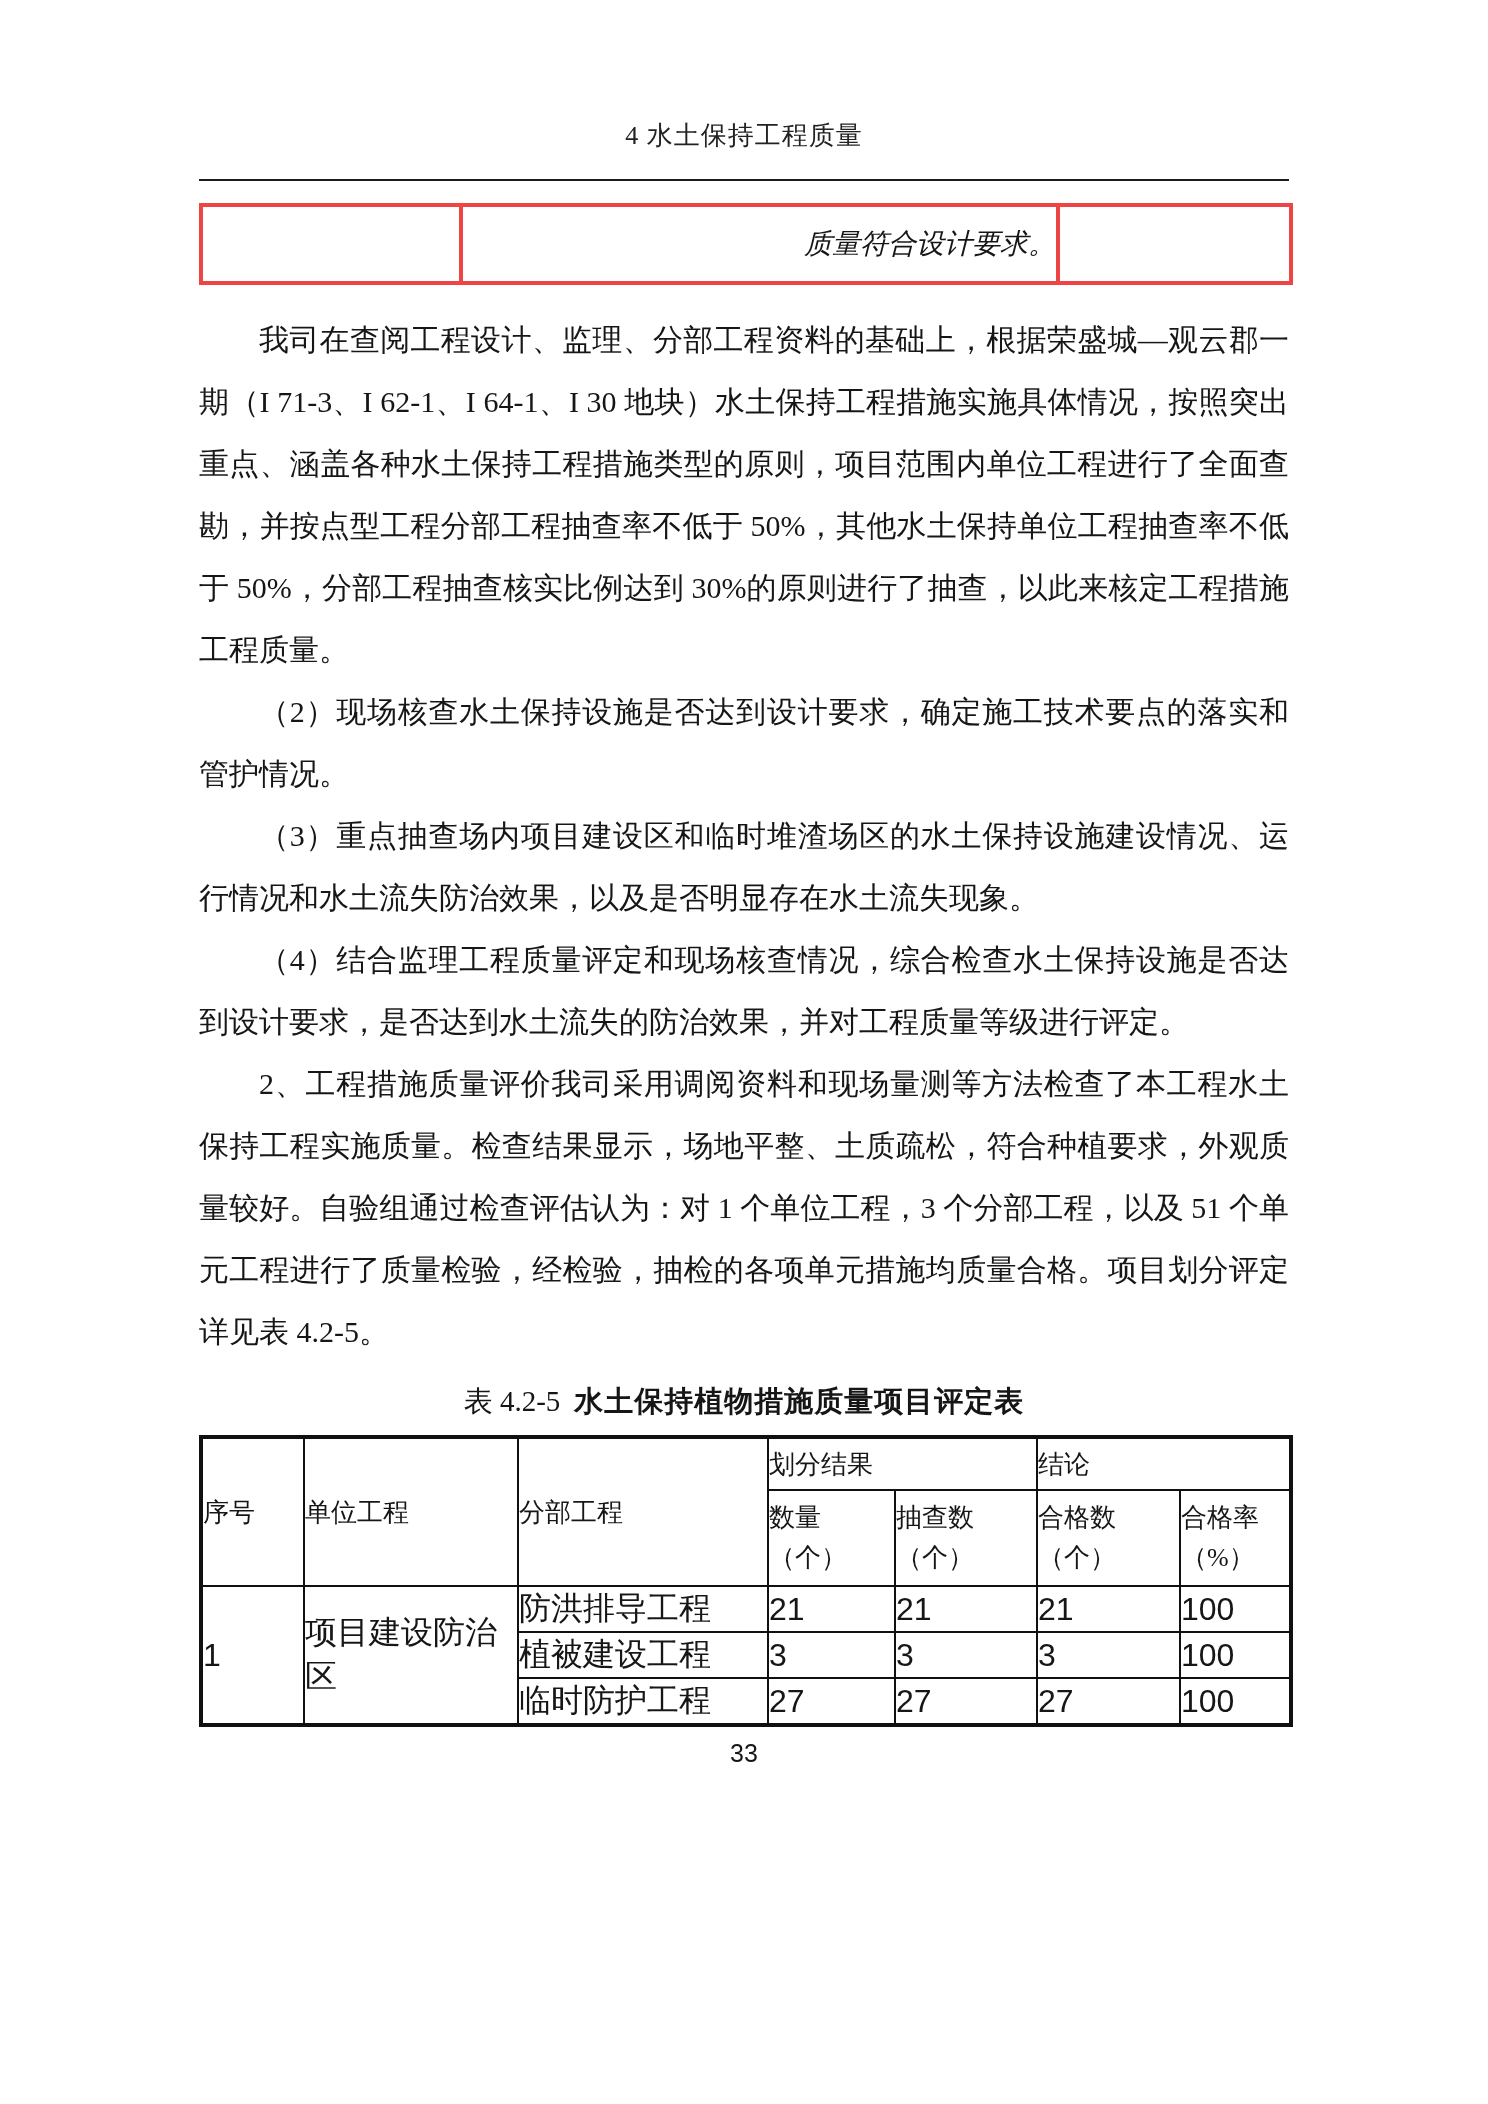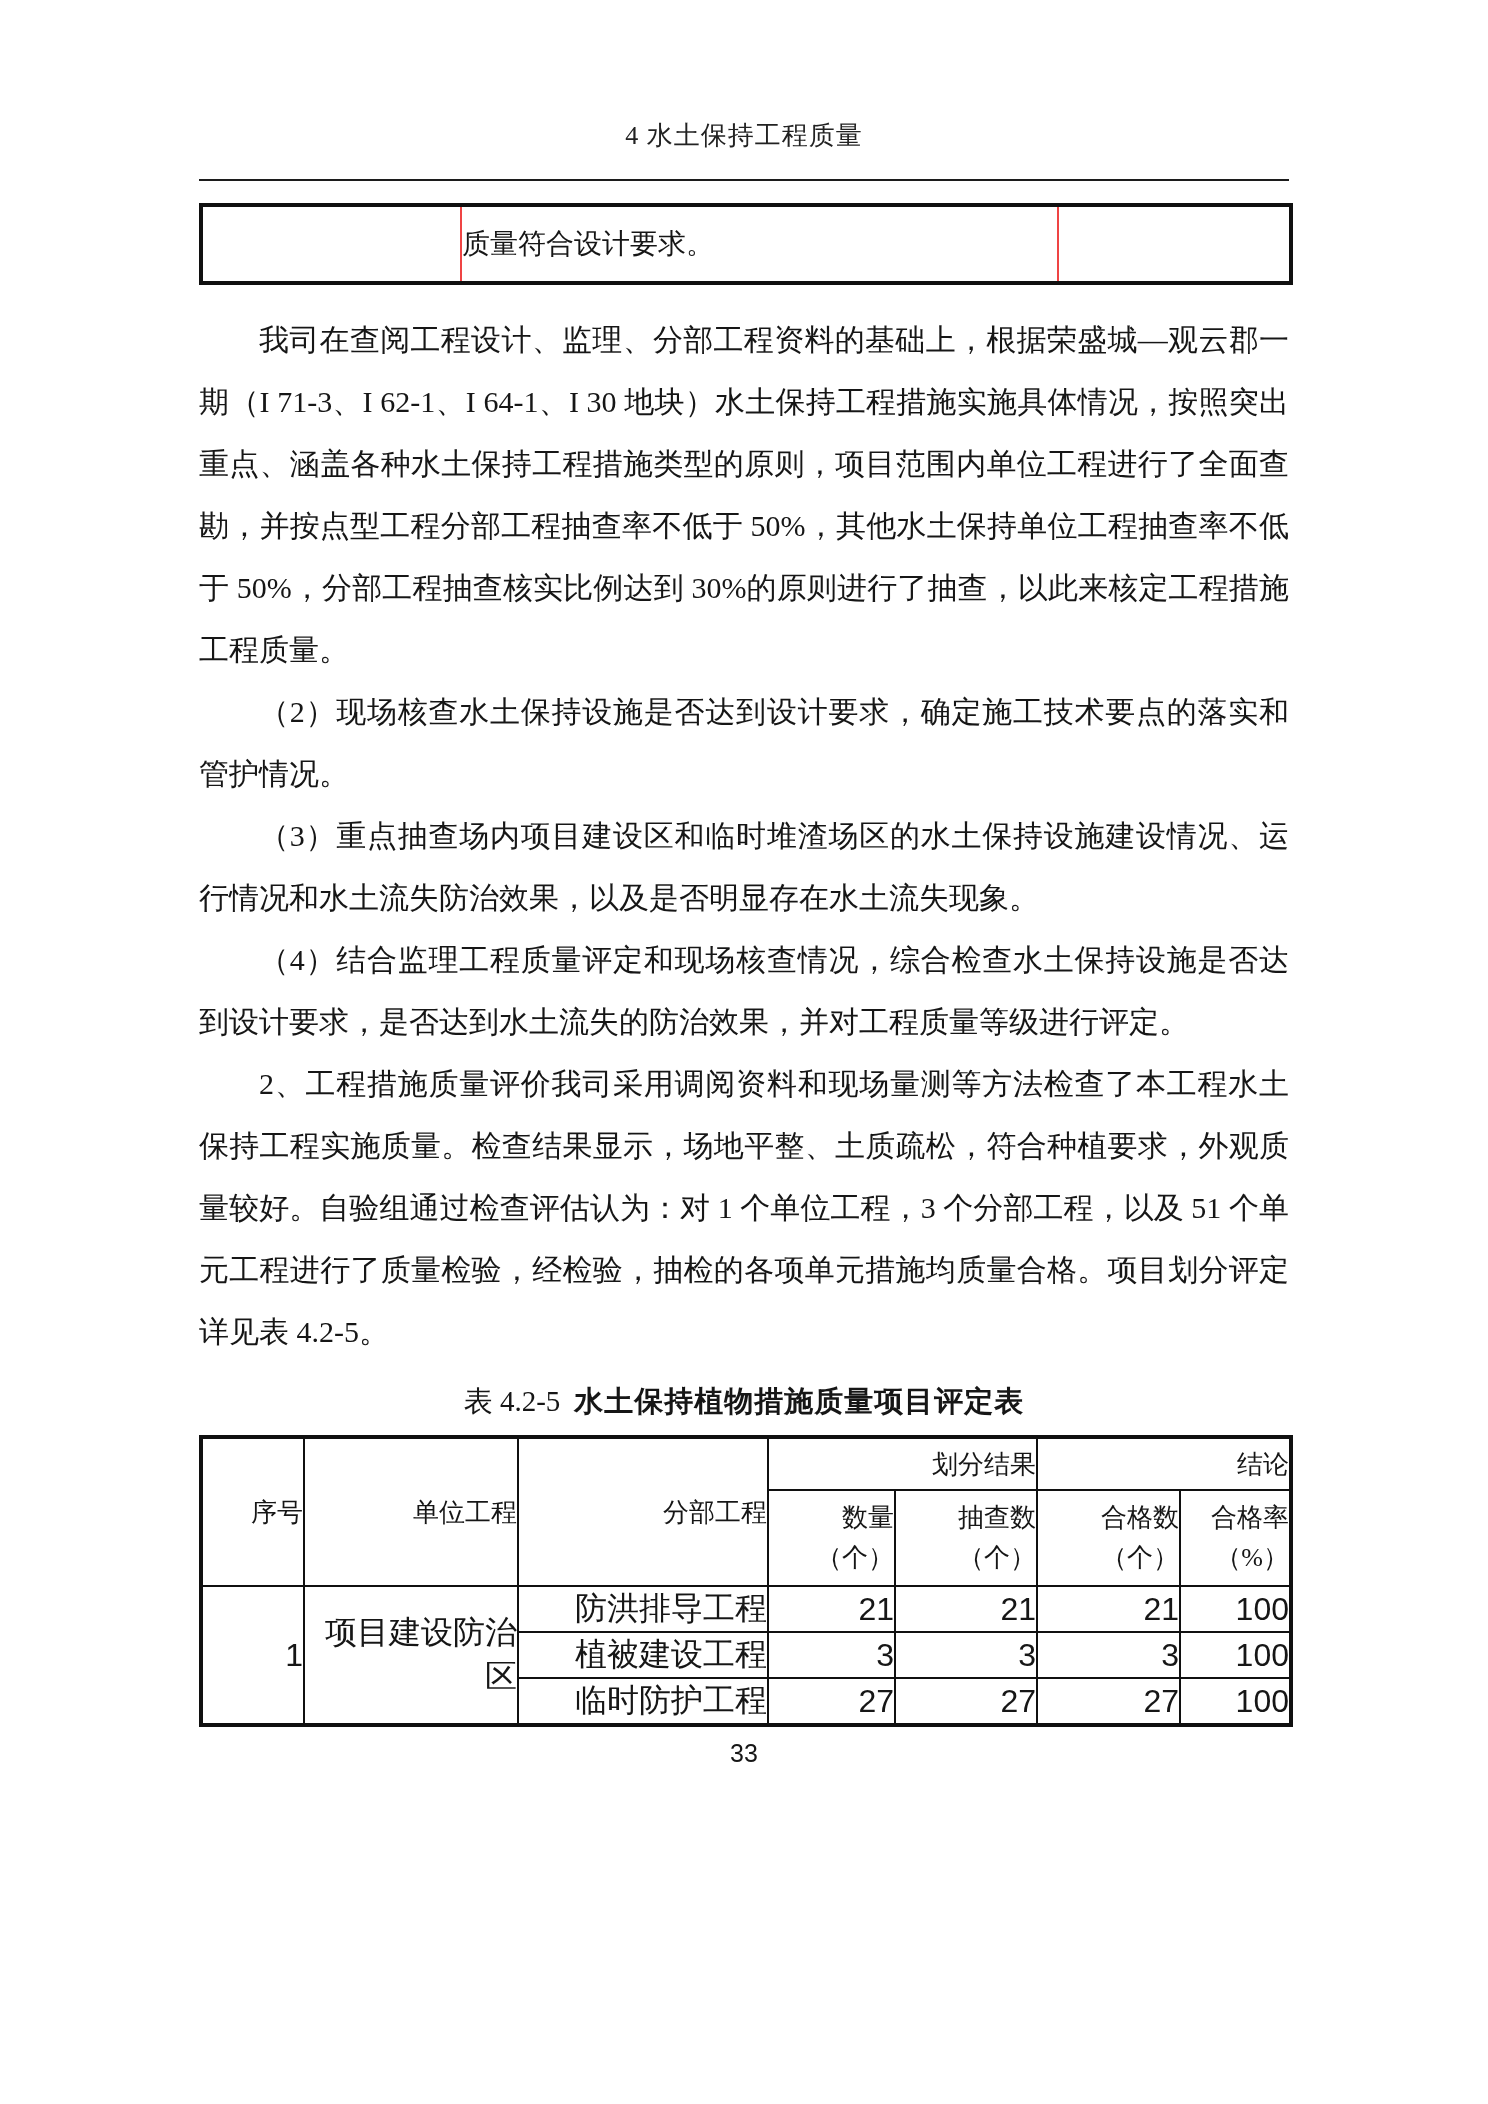--- a/index.html
+++ b/index.html
@@ -23,26 +23,27 @@
   .head-rule{
     border:none;
     border-top:2px solid #1c1c1c;
     margin:26px 0 0 0;
   }
 
   table{border-collapse:collapse;table-layout:fixed;width:1090px;}
 
   .cont-table{margin-top:22px;border:4px solid #101010;}
   .cont-table td{
-    border:2px solid #ef4444;
+    border:4px solid #ef4444;
     height:74px;
     font-size:28px;
-    text-align:left;
+    text-align:right;
     vertical-align:middle;
     padding:0;
+    font-style:italic;
   }
 
   .section-heading{
     margin:42px 0 0 0;
     font-family:"Liberation Sans","DejaVu Sans",sans-serif;
     font-weight:bold;
     font-size:31px;
     letter-spacing:1px;
   }
 
@@ -66,21 +67,21 @@
   .table-caption .cap-title{
     font-family:"Liberation Sans","DejaVu Sans",sans-serif;
     font-weight:bold;
     margin-left:14px;
     letter-spacing:1px;
   }
 
   .main-table{margin-top:12px;border:4px solid #101010;}
   .main-table th,.main-table td{
     border:2px solid #101010;
-    text-align:right;
+    text-align:left;
     vertical-align:middle;
     font-weight:normal;
     padding:0;
   }
   .main-table th{font-size:26px;}
   .main-table .group-row th{height:50px;}
   .main-table .sub-row th{height:94px;line-height:40px;}
   .main-table .sub-row th span{display:block;}
   .main-table td{
     height:38px;

